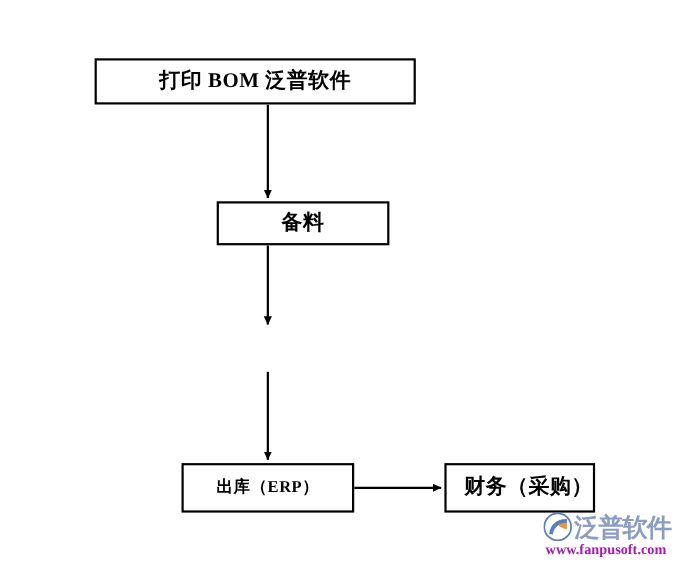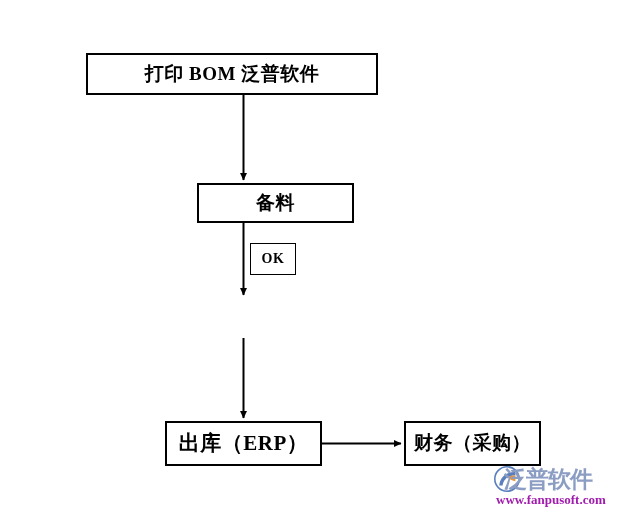--- a/index.html
+++ b/index.html
@@ -73,28 +73,29 @@
     top: 298px;
     width: 157px;
     height: 40px;
     font-size: 19px;
   }
   #node-outbound {
     left: 165px;
     top: 421px;
     width: 157px;
     height: 45px;
-    font-size: 21px;
+    font-size: 15px;
   }
   #node-finance {
     left: 404px;
     top: 421px;
     width: 137px;
     height: 45px;
     font-size: 19px;
+    justify-content: flex-end;
   }
 
   
   #connectors {
     position: absolute;
     left: 0;
     top: 0;
     width: 623px;
     height: 515px;
     z-index: 1;
@@ -112,21 +113,21 @@
   }
   #wm-logo {
     position: absolute;
     left: 0px;
     top: 2px;
     width: 26px;
     height: 26px;
   }
   #wm-brand {
     position: absolute;
-    left: 10px;
+    left: 28px;
     top: 0px;
     font-family: "DejaVu Sans", "Liberation Sans", sans-serif;
     font-size: 23px;
     font-weight: 700;
     color: #8b9dc3;
     letter-spacing: -1px;
     white-space: nowrap;
   }
   #wm-url {
     position: absolute;
@@ -162,23 +163,20 @@
   </svg>
 
   <div class="node" id="node-print">
     <span class="node-label">打印 BOM 泛普软件</span>
   </div>
 
   <div class="node" id="node-prepare">
     <span class="node-label">备料</span>
   </div>
 
-  <div class="node" id="node-ok">
-    <span class="node-label">OK</span>
-  </div>
 
 
   <div class="node" id="node-outbound">
     <span class="node-label">出库（ERP）</span>
   </div>
 
   <div class="node" id="node-finance">
     <span class="node-label">财务（采购）</span>
   </div>
 

